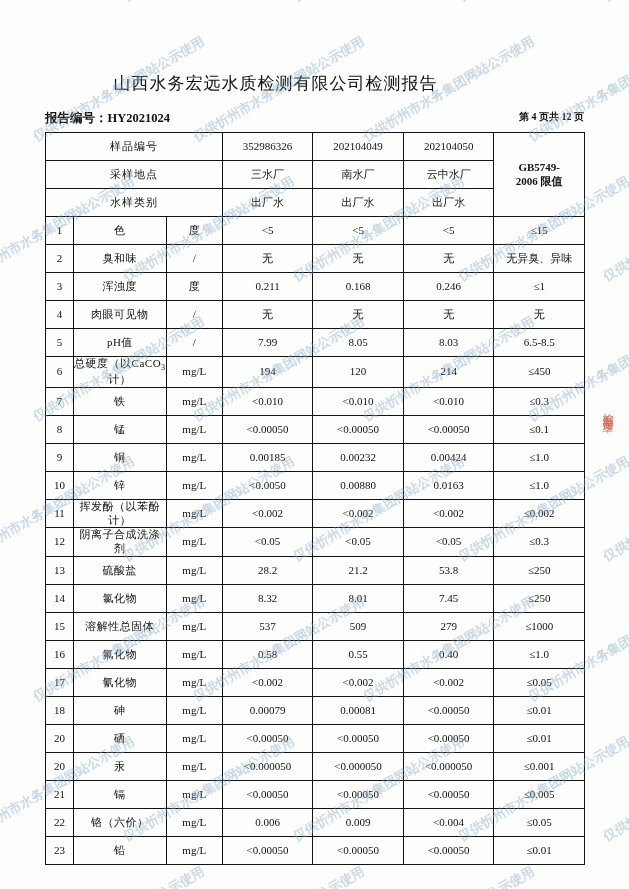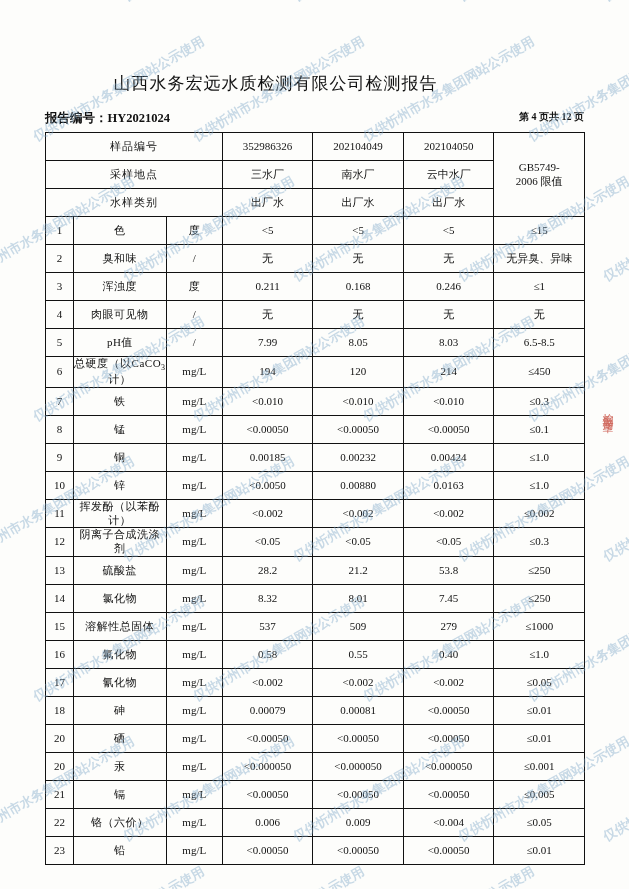--- a/index.html
+++ b/index.html
@@ -97,20 +97,21 @@
     letter-spacing: 0.5px;
   }
   td.hdr {
     font-size: 11.5px;
     letter-spacing: 1px;
     margin-top: 40px;
   }
   td.std-head {
     font-size: 11.5px;
     line-height: 1.9;
+    font-weight: bold;
   }
   .sub {
     font-size: 8px;
     vertical-align: sub;
   }
   .redmark {
     position: absolute;
     right: 14px;
     top: 405px;
     color: #c0392b;

